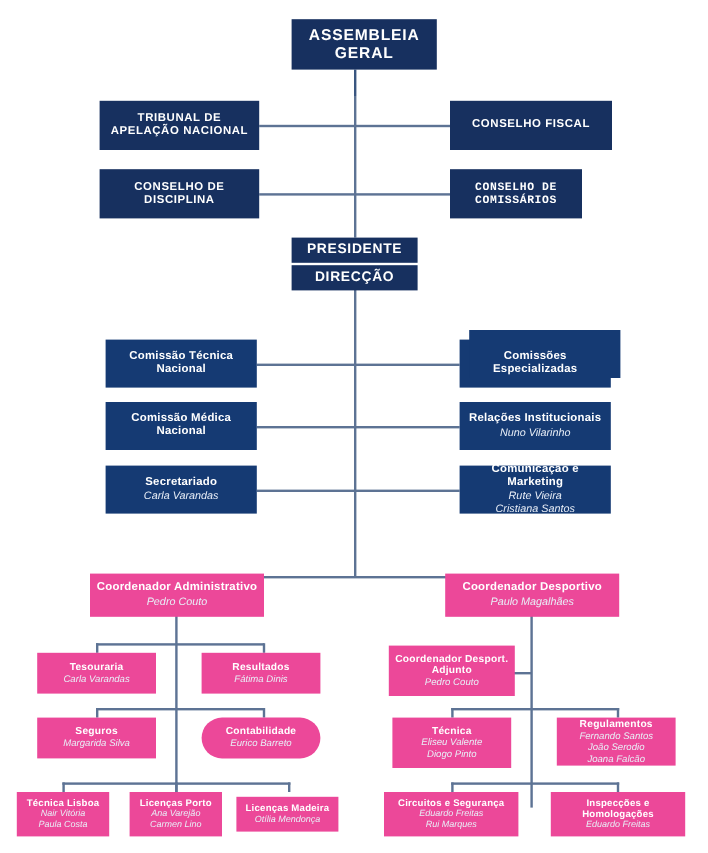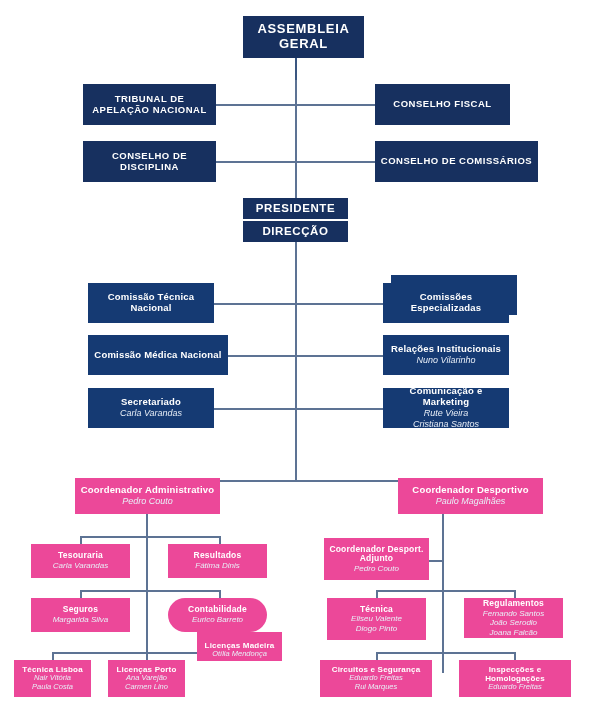--- a/index.html
+++ b/index.html
@@ -129,39 +129,39 @@
 
   <div class="box navy t2" style="left:83px;top:84px;width:133px;height:41px;">
     <div class="t">TRIBUNAL DE APELAÇÃO NACIONAL</div>
   </div>
   <div class="box navy t2" style="left:375px;top:84px;width:135px;height:41px;">
     <div class="t">CONSELHO FISCAL</div>
   </div>
   <div class="box navy t2" style="left:83px;top:141px;width:133px;height:41px;">
     <div class="t">CONSELHO DE DISCIPLINA</div>
   </div>
-  <div class="box navy t2" style="left:375px;top:141px;width:163px;height:41px;">
+  <div class="box navy t2" style="left:375px;top:141px;width:110px;height:41px;font-family:Liberation Mono, monospace;">
     <div class="t">CONSELHO DE COMISSÁRIOS</div>
   </div>
 
   <div class="box navy t3" style="left:243px;top:198px;width:105px;height:21px;">
     <div class="t">PRESIDENTE</div>
   </div>
   <div class="box navy2 t4" style="left:88px;top:283px;width:126px;height:40px;">
     <div class="t">Comissão Técnica Nacional</div>
   </div>
 
   <div class="box navy t3" style="left:243px;top:221px;width:105px;height:21px;">
     <div class="t">DIRECÇÃO</div>
   </div>
   <div class="box navy2 t4 stacked" style="left:383px;top:283px;width:126px;height:40px;">
     <div class="t">Comissões Especializadas</div>
   </div>
 
-  <div class="box navy2 t4" style="left:88px;top:335px;width:140px;height:40px;">
+  <div class="box navy2 t4" style="left:88px;top:335px;width:126px;height:40px;">
     <div class="t">Comissão Médica Nacional</div>
   </div>
   <div class="box navy2 t4" style="left:383px;top:335px;width:126px;height:40px;">
     <div class="t">Relações Institucionais</div>
     <div class="n">Nuno Vilarinho</div>
   </div>
 
   <div class="box navy2 t4" style="left:88px;top:388px;width:126px;height:40px;">
     <div class="t">Secretariado</div>
     <div class="n">Carla Varandas</div>
@@ -169,21 +169,21 @@
   <div class="box navy2 t4" style="left:383px;top:388px;width:126px;height:40px;">
     <div class="t">Comunicação e Marketing</div>
     <div class="n">Rute Vieira</div>
     <div class="n">Cristiana Santos</div>
   </div>
 
   <div class="box blue t5" style="left:75px;top:478px;width:145px;height:36px;">
     <div class="t">Coordenador Administrativo</div>
     <div class="n">Pedro Couto</div>
   </div>
-  <div class="box blue t5" style="left:371px;top:478px;width:145px;height:36px;margin-left:27px;">
+  <div class="box blue t5" style="left:371px;top:478px;width:145px;height:36px;">
     <div class="t">Coordenador Desportivo</div>
     <div class="n">Paulo Magalhães</div>
   </div>
 
   <div class="box blue t6" style="left:31px;top:544px;width:99px;height:34px;">
     <div class="t">Tesouraria</div>
     <div class="n">Carla Varandas</div>
   </div>
   <div class="box blue t6" style="left:168px;top:544px;width:99px;height:34px;">
     <div class="t">Resultados</div>
@@ -201,21 +201,21 @@
   <div class="box blue t7" style="left:14px;top:660px;width:77px;height:37px;">
     <div class="t">Técnica Lisboa</div>
     <div class="n">Nair Vitória</div>
     <div class="n">Paula Costa</div>
   </div>
   <div class="box blue t7" style="left:108px;top:660px;width:77px;height:37px;">
     <div class="t">Licenças Porto</div>
     <div class="n">Ana Varejão</div>
     <div class="n">Carmen Lino</div>
   </div>
-  <div class="box blue t7" style="left:197px;top:632px;width:85px;height:29px;justify-content:flex-end;">
+  <div class="box blue t7" style="left:197px;top:664px;width:85px;height:29px;">
     <div class="t">Licenças Madeira</div>
     <div class="n">Otília Mendonça</div>
   </div>
 
   <div class="box blue t6" style="left:324px;top:538px;width:105px;height:42px;">
     <div class="t">Coordenador Desport. Adjunto</div>
     <div class="n">Pedro Couto</div>
   </div>
   <div class="box blue t6" style="left:327px;top:598px;width:99px;height:42px;">
     <div class="t">Técnica</div>

